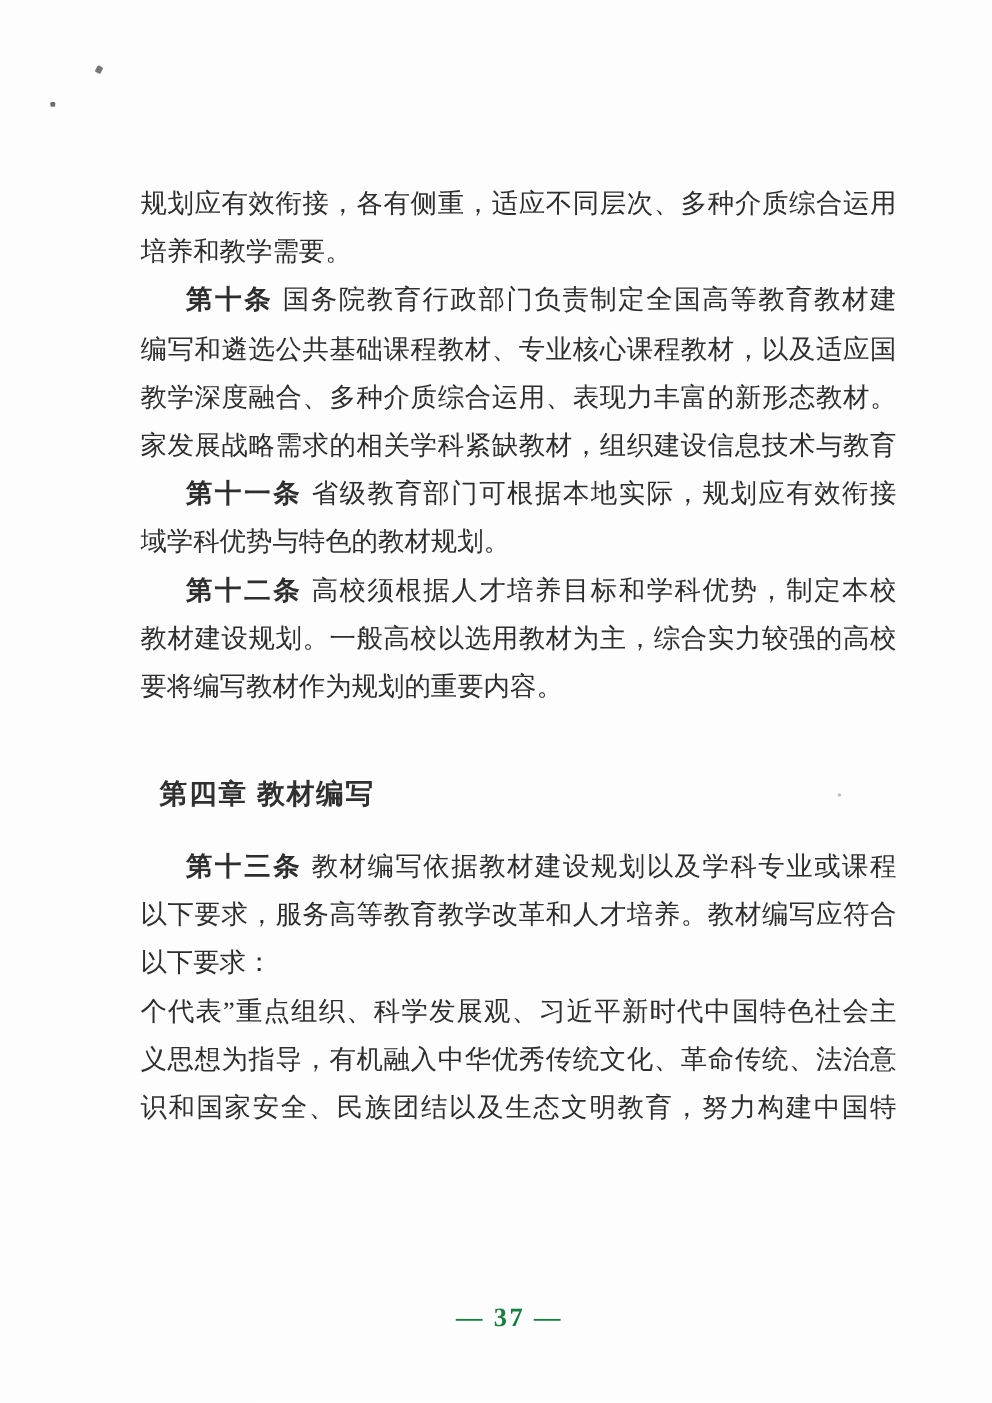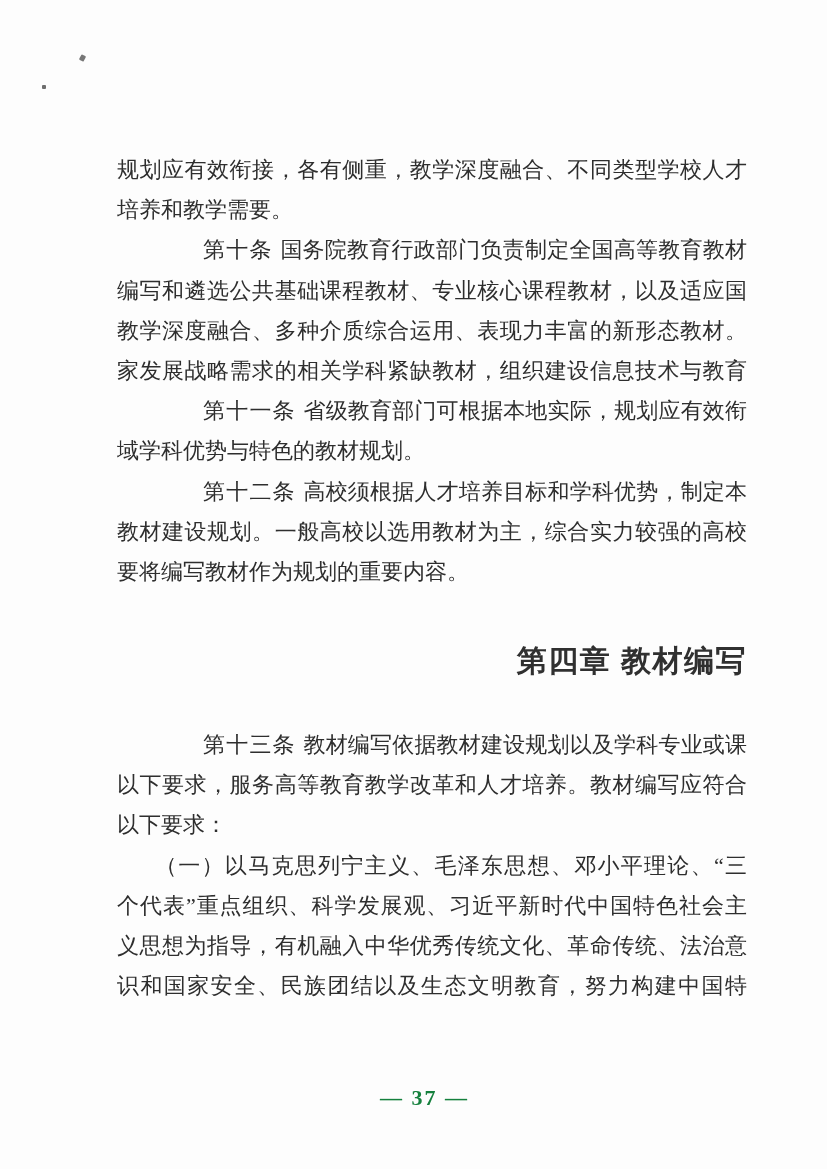--- a/index.html
+++ b/index.html
@@ -22,34 +22,33 @@
   .line {
     height: 40.2px;
     line-height: 40.2px;
     text-align: justify;
     text-align-last: left;
     overflow: hidden;
   }
   .line.fill { text-align-last: justify; }
   .line.ind { padding-left: 38px; }
   .art {
-    font-weight: normal;
+    font-weight: bold;
     font-family: "Liberation Sans", "DejaVu Sans", sans-serif;
     margin-right: 0.35em;
     letter-spacing: 1px;
-    margin-left: 48px;
   }
   .chapter {
     font-family: "Liberation Sans", "DejaVu Sans", sans-serif;
     font-weight: bold;
-    font-size: 30px;
+    font-size: 23px;
     height: 42px;
     line-height: 42px;
-    text-align: right;
-    margin: 48px 0 43px 0;
+    text-align: left;
+    margin: 48px 0 20px 0;
     padding-left: 16px;
     letter-spacing: 1.5px;
     color: #303030;
   }
   .footer {
     position: absolute;
     top: 1085px;
     left: 0;
     width: 100%;
     box-sizing: border-box;
@@ -68,38 +67,37 @@
 </head>
 <body>
 
 <div class="page">
   <div class="speck s1"></div>
   <div class="speck s2"></div>
   <div class="speck s3"></div>
 
   <div class="body-block">
     <div id="lines-top">
-        <div class="line fill"><span>规划应有效衔接，各有侧重，教学深度融合、不同类型学校人才</span></div>
+        <div class="line fill"><span>规划应有效衔接，各有侧重，适应不同层次、多种介质综合运用</span></div>
         <div class="line"><span>培养和教学需要。</span></div>
         <div class="line fill ind"><span class="art">第十条</span><span>国务院教育行政部门负责制定全国高等教育教材建</span></div>
         <div class="line fill"><span>编写和遴选公共基础课程教材、专业核心课程教材，以及适应国</span></div>
         <div class="line fill"><span>教学深度融合、多种介质综合运用、表现力丰富的新形态教材。</span></div>
         <div class="line fill"><span>家发展战略需求的相关学科紧缺教材，组织建设信息技术与教育</span></div>
         <div class="line fill ind"><span class="art">第十一条</span><span>省级教育部门可根据本地实际，规划应有效衔接</span></div>
         <div class="line"><span>域学科优势与特色的教材规划。</span></div>
         <div class="line fill ind"><span class="art">第十二条</span><span>高校须根据人才培养目标和学科优势，制定本校</span></div>
         <div class="line fill"><span>教材建设规划。一般高校以选用教材为主，综合实力较强的高校</span></div>
         <div class="line"><span>要将编写教材作为规划的重要内容。</span></div>
       </div>
     <div class="chapter">第四章  教材编写</div>
     <div id="lines-bottom">
         <div class="line fill ind"><span class="art">第十三条</span><span>教材编写依据教材建设规划以及学科专业或课程</span></div>
         <div class="line fill"><span>以下要求，服务高等教育教学改革和人才培养。教材编写应符合</span></div>
         <div class="line"><span>以下要求：</span></div>
-        <div class="line fill ind"><span>（一）以马克思列宁主义、毛泽东思想、邓小平理论、“三</span></div>
         <div class="line fill"><span>个代表”重点组织、科学发展观、习近平新时代中国特色社会主</span></div>
         <div class="line fill"><span>义思想为指导，有机融入中华优秀传统文化、革命传统、法治意</span></div>
         <div class="line fill"><span>识和国家安全、民族团结以及生态文明教育，努力构建中国特色、</span></div>
       </div>
   </div>
 
   <div class="footer">
     <span>— 37 —</span>
   </div>
 </div>

